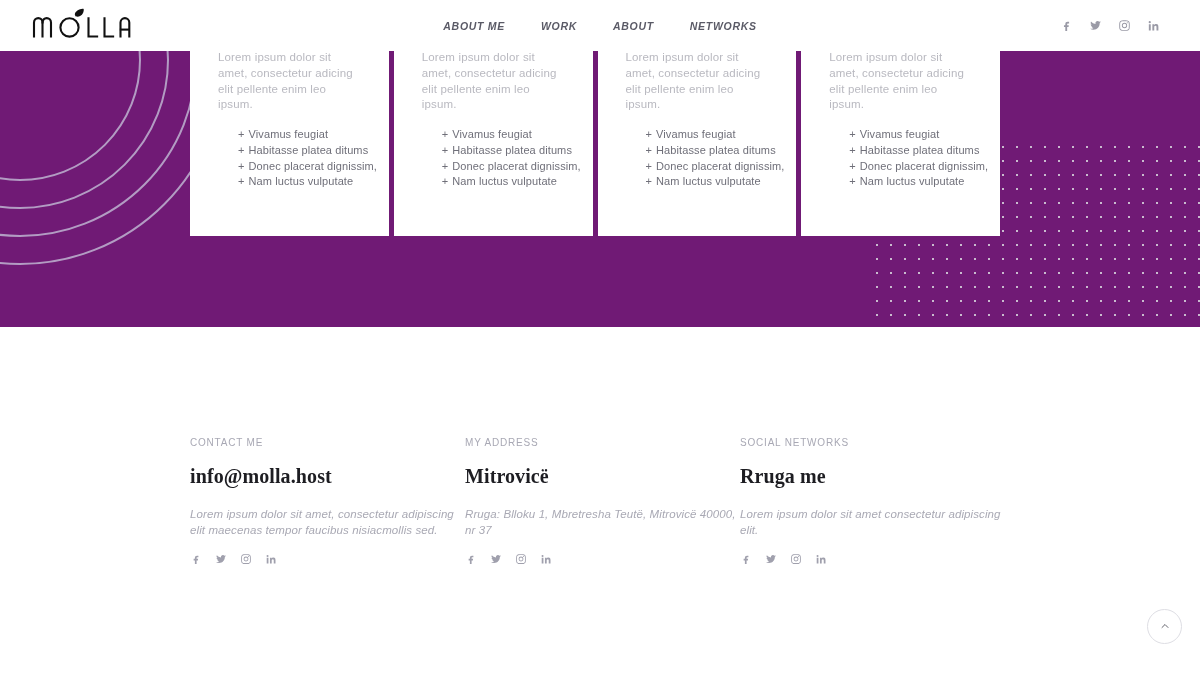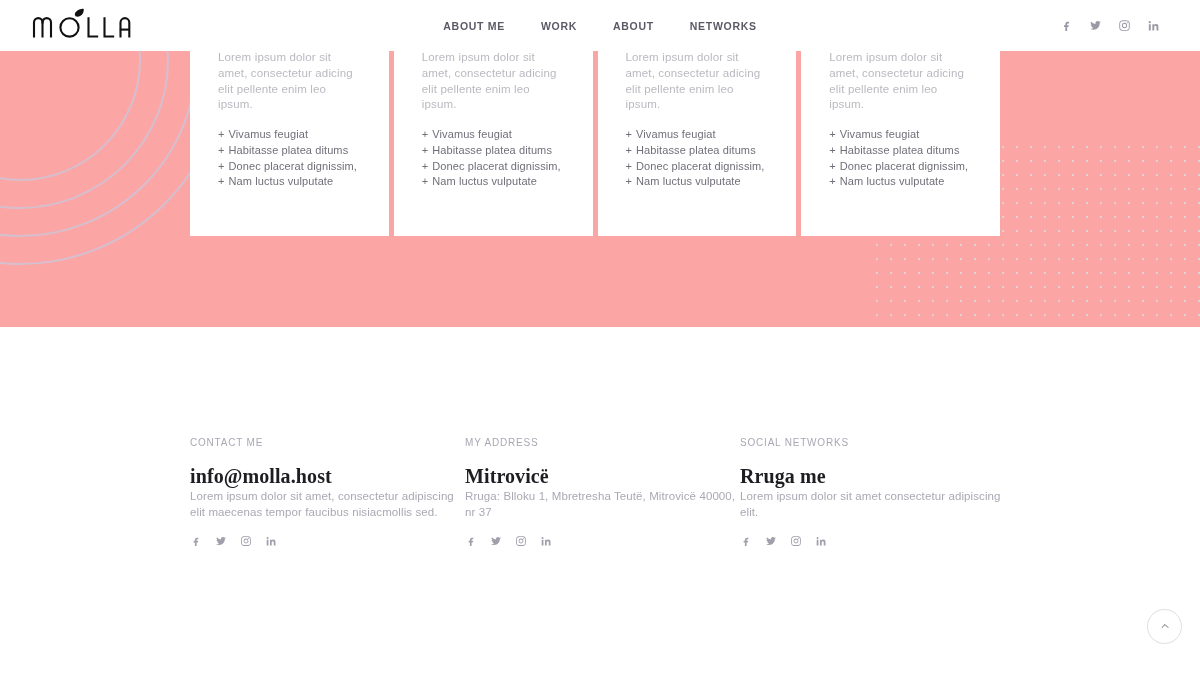--- a/index.html
+++ b/index.html
@@ -10,21 +10,21 @@
     color:#333;
     position:relative;
   }
 
   
   #page { position:absolute; inset:0; width:1200px; height:675px; overflow:hidden; }
 
   
   .services-section {
     position:absolute; left:0; top:0; width:1200px; height:327px;
-    background:#fca5a5;
+    background:#701a75;
     overflow:hidden;
   }
   
   .arcs { position:absolute; left:-190px; top:-150px; width:420px; height:420px; pointer-events:none; }
   .arcs svg { display:block; }
   
   .dots {
     position:absolute; right:0; top:140px; width:330px; height:190px;
     background-image:radial-gradient(#d9d9de 1.1px, transparent 1.2px);
     background-size:14px 14px;
@@ -54,21 +54,21 @@
     line-height:52px;
     overflow:hidden;
   }
   .card-desc {
     font-size:11.5px;
     line-height:15.8px;
     color:#b9b9c0;
     margin-top:12px;
     letter-spacing:.15px;
   }
-  .card-list { list-style:none; margin-top:14px; }
+  .card-list { list-style:none; margin-top:14px;margin-left:20px; }
   .card-list li {
     font-size:11px;
     line-height:15.7px;
     color:#6f6f79;
     letter-spacing:.1px;
     white-space:nowrap;
   }
   .card-list li .plus { margin-right:4px; }
 
   
@@ -76,21 +76,21 @@
     position:absolute; left:0; top:0; width:1200px; height:51px;
     background:#ffffff;
     display:flex; align-items:center;
     z-index:30;
   }
   .logo { position:absolute; left:28px; top:6px; width:110px; height:38px; }
   .logo svg { display:block; }
 
   .main-nav {
     position:absolute; left:0; right:0; top:0; height:51px;
-    display:flex; align-items:center; justify-content:center; gap:36px;
+    display:flex; align-items:center; justify-content:center; gap:36px;font-style:italic;
   }
   .nav-link {
     font-size:10.5px;
     font-weight:700;
     letter-spacing:.7px;
     color:#5a5a66;
     text-decoration:none;
     cursor:pointer;
     white-space:nowrap;
   }
@@ -127,21 +127,23 @@
     font-size:20px;
     color:#1d1d22;
     margin-top:17px;
     letter-spacing:.1px;
     white-space:nowrap;
   }
   .fcol-text {
     font-size:11.5px;
     line-height:16px;
     color:#a9a9b4;
+    margin-top:18px;
     letter-spacing:.1px;
+    font-style:italic;
   }
   .fcol-social { display:flex; gap:13px; margin-top:15px; }
   .fcol-social .soc-ico { width:12px; height:12px; color:#a0a0ad; }
 
   .scroll-top {
     position:absolute; right:18px; top:609px;
     width:35px; height:35px;
     border-radius:50%;
     border:1px solid #dedee4;
     background:#ffffff;

